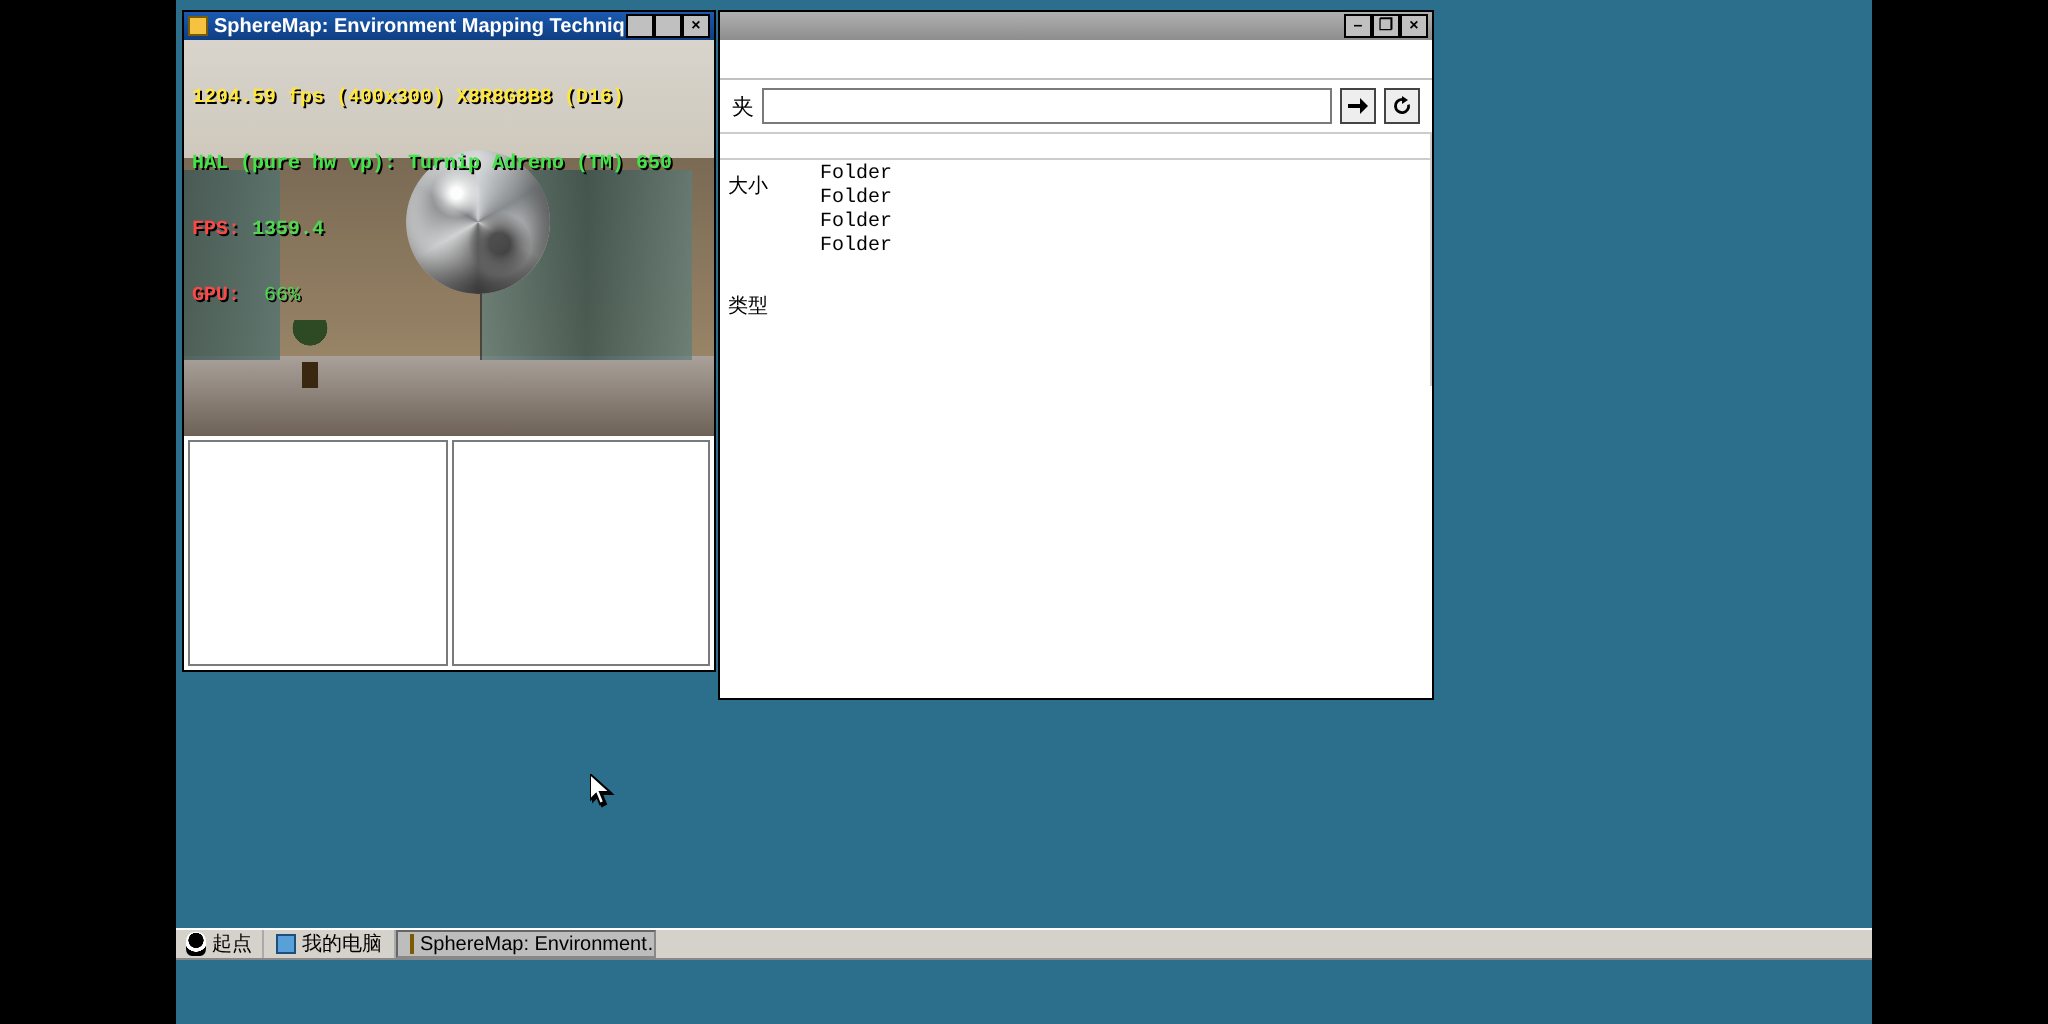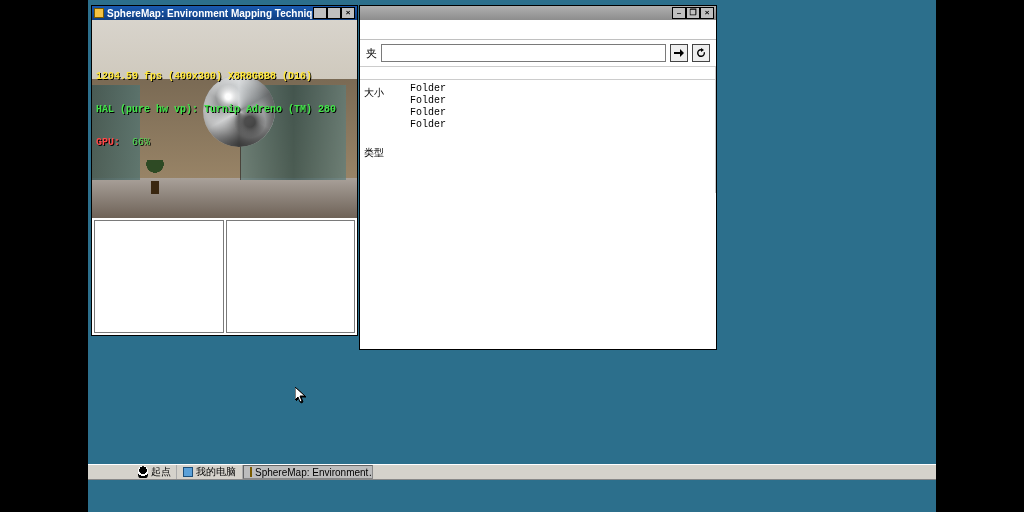--- a/index.html
+++ b/index.html
@@ -54,21 +54,21 @@
   .sphere {
     position: absolute; left: 42%; top: 28%;
     width: 72px; height: 72px; border-radius: 50%;
     background:
       radial-gradient(circle at 35% 30%, #fdfdfd 4%, rgba(255,255,255,0) 18%),
       radial-gradient(circle at 65% 65%, #4e4e4e 8%, rgba(0,0,0,0) 24%),
       conic-gradient(from 0deg, #cfd2d4, #888c8e, #e8e9ea, #6a6a6a, #d1d2d3, #7e8081, #cfd2d4);
     box-shadow: inset -6px -8px 14px rgba(0,0,0,.55), inset 6px 6px 10px rgba(255,255,255,.5);
   }
   .hud { position: absolute; left: 4px; top: 2px; font-family: "Courier New", monospace; font-size: 10px; font-weight: bold; white-space: pre; text-shadow: 1px 1px 0 #000; }
-  .hud .l1 { color: #ffe63a; margin-top: 27px; }
+  .hud .l1 { color: #ffe63a; }
   .hud .l2 { color: #ffe63a; }
   .hud .l3 { color: #43e44a; }
   .hud .l4 { color: #eaeaea; }
   .hud .l5 { color: #ff4747; } .hud .l5 b { color: #4fd84f; font-weight: bold;}
   .hud .l6 { color: #ff4747; } .hud .l6 b { color: #4fd84f; font-weight: normal;}
   #win-sphere .lower { flex: 1; display: flex; gap: 2px; padding: 2px; }
   #win-sphere .lower .pane { flex:1; border:1px solid #7a7a7a; background:#fff; }
 
   
   #win-browse { left: 271px; top: 5px; width: 358px; height: 345px; }
@@ -79,32 +79,32 @@
   #win-browse .addr-input { flex:1; height:18px; border:1px solid #7a7a7a; background:#fff; padding:0 3px; font-size:11px; }
   .iconbtn { width:18px; height:18px; border:1px solid #444; background:#eee; display:flex;align-items:center;justify-content:center; }
   .iconbtn svg { width:12px; height:12px; }
   #win-browse .listhdr { display:flex; height:14px; border-top:1px solid #ccc; border-bottom:1px solid #ccc; font-size:10px;flex-direction:column; }
   #win-browse .listhdr .col { border-right:1px solid #ccc; padding:0 4px; display:flex; align-items:center; color:#000;}
   .col-name { flex: 0 0 6px; }
   .col-size { flex: 0 0 40px; }
   .col-type { flex: 0 0 80px; text-align: center; }
   .col-spare { flex: 1; }
   #win-browse .listbody { flex:1; overflow:auto; font-size:10px; padding:2px 0; font-family: "SimSun","Courier New",monospace;}
-  #win-browse .row { display:flex; height:12px; align-items:center; }
+  #win-browse .row { display:flex; height:12px; align-items:flex-start; }
   #win-browse .row .c-name { flex:0 0 6px; }
   #win-browse .row .c-size { flex:0 0 40px; padding-left:4px;}
   #win-browse .row .c-type { flex:0 0 80px; padding-left:4px;}
 
   
   .taskbar {
     position: absolute; left:0; right:0; bottom:32px; height:16px;
     background: #d5d2cb; border-top:1px solid #fff; border-bottom:1px solid #888;
     display: flex; align-items: stretch; font-size:10px;
   }
-  .taskbar .startbtn { display:flex; align-items:center; gap:3px; padding:0 5px; border-right:1px solid #aaa;margin-left:45px;}
+  .taskbar .startbtn { display:flex; align-items:center; gap:3px; padding:0 5px; border-right:1px solid #aaa;}
   .taskbar .penguin { width:10px; height:12px; background: radial-gradient(circle at 50% 35%, #000 40%, #fff 42% 60%, #000 62%); border-radius:40% 40% 30% 30%;}
   .taskbar .taskbtn { display:flex; align-items:center; padding:0 6px; border-right:1px solid #aaa; max-width:130px; white-space:nowrap; overflow:hidden;}
   .taskbar .taskbtn.active { background:#bdbdbd; border:1px solid #888; border-top-color:#666; border-left-color:#666;}
   .taskbar .taskbtn .ico { width:10px;height:10px; margin-right:3px; background:#f5c242; border:1px solid #7a5b00;}
   .taskbar .taskbtn .ico2 { width:10px;height:10px; margin-right:3px; background:#5aa0d8; border:1px solid #1c4f7a;}
 
   
   .cursor { position:absolute; left:207px; top:387px; width:12px; height:18px; pointer-events:none;}
   .cursor svg { width:12px; height:18px; filter: drop-shadow(1px 1px 0 #000);}
 </style>
@@ -126,21 +126,22 @@
     <div class="viewport">
       <div class="scene-ceiling"></div>
       <div class="scene-wall"></div>
       <div class="scene-floor"></div>
       <div class="scene-door2"></div>
       <div class="scene-door"></div>
       <div class="scene-plant"></div>
       <div class="sphere"></div>
       <div class="hud">
         <div class="l1">1204.59 fps (400x300) X8R8G8B8 (D16)</div>
-        <div class="l3">HAL (pure hw vp): Turnip Adreno (TM) 280</div>
+        <div class="l3">HAL (pure hw vp): Turnip Adreno (TM) 650</div>
+        <div class="l5"><span>FPS:</span> <b>1359.4</b></div>
         <div class="l6"><span>GPU:</span>  <b>66%</b></div>
       </div>
     </div>
     <div class="lower">
       <div class="pane"></div>
       <div class="pane"></div>
     </div>
   </div>
 
   <div id="win-browse" class="window">

